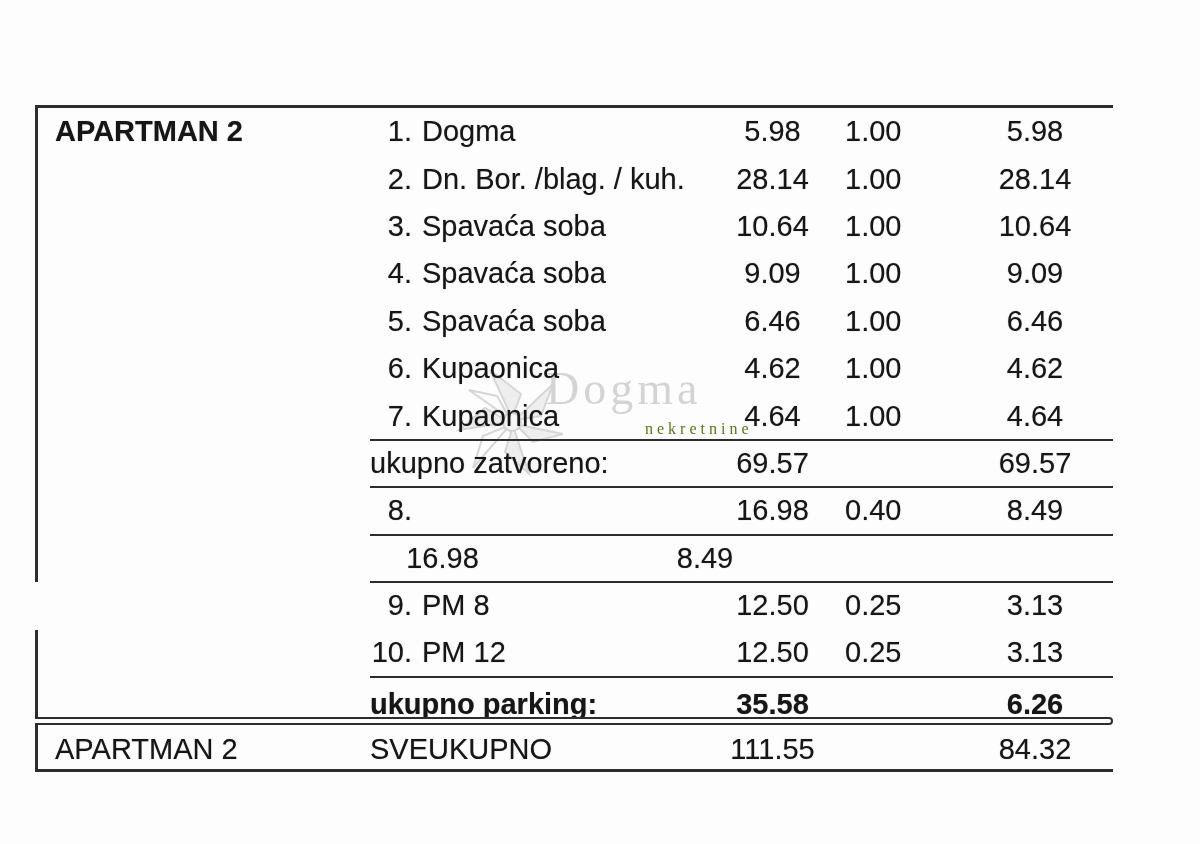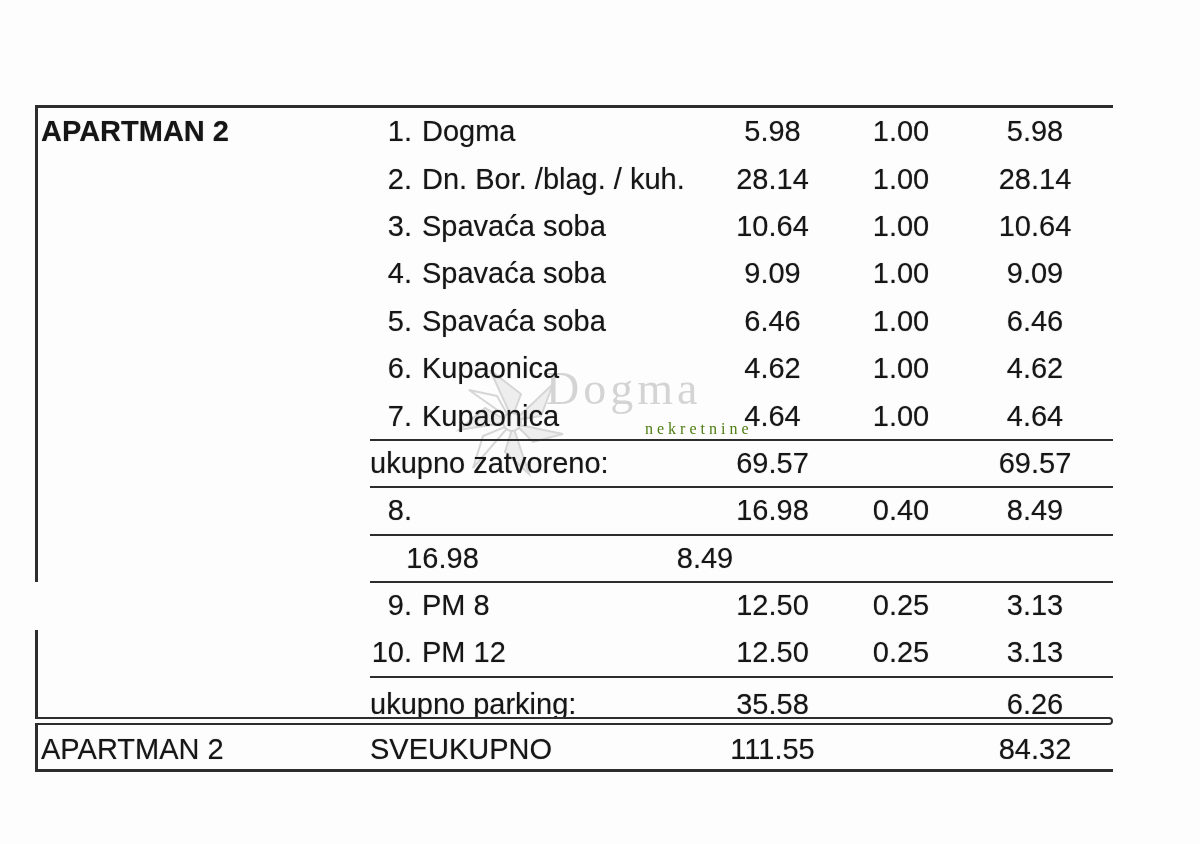--- a/index.html
+++ b/index.html
@@ -23,30 +23,30 @@
   }
   
   .table-area{position:absolute;left:35px;top:105px;width:1078px;height:667px;z-index:1;}
   .border-top{position:absolute;left:0;top:0;width:100%;height:3px;background:#2d2d2d;}
   .border-left{position:absolute;left:0;width:3px;background:#2d2d2d;}
   .border-left.seg1{top:0;height:477px;}
   .border-left.seg2{top:525px;height:142px;}
   #rows{position:absolute;left:0;top:3px;right:0;}
   .row{display:flex;align-items:center;height:47.4px;position:relative;
        font-size:29px;text-shadow:0 0 1px rgba(20,20,20,0.45);white-space:nowrap;}
-  .row.short{height:56px;}
+  .row.short{height:56px;font-weight:bold;}
   .row.subtotal::before{content:"";position:absolute;left:335px;right:0;top:-1px;height:2px;background:#2d2d2d;}
   .row.subtotal.line-bottom::after{content:"";position:absolute;left:335px;right:0;bottom:-1px;height:2px;background:#2d2d2d;}
   .cell{flex:none;}
-  .cell.label{width:335px;padding-left:6px;box-sizing:border-box;}
+  .cell.label{width:335px;padding-left:20px;box-sizing:border-box;}
   .cell.label .label-text.hdr{font-weight:bold;}
   .cell.name{width:330px;display:flex;align-items:baseline;}
   .num{width:42px;text-align:right;margin-right:10px;}
   .cell.area{width:145px;text-align:center;}
-  .cell.coef{width:112px;text-align:center;}
+  .cell.coef{width:112px;}
   .cell.total{width:156px;text-align:center;}
   
   .double-line{
     position:absolute;left:0;right:0;top:612px;height:4px;background:#fdfdfd;
     border-top:2px solid #2d2d2d;border-bottom:2px solid #2d2d2d;border-right:2px solid #2d2d2d;
     border-radius:0 5px 5px 0;
   }
   .final-row{
     position:absolute;left:0;right:0;top:624px;height:40px;box-sizing:content-box;
     border-bottom:3px solid #2d2d2d;

